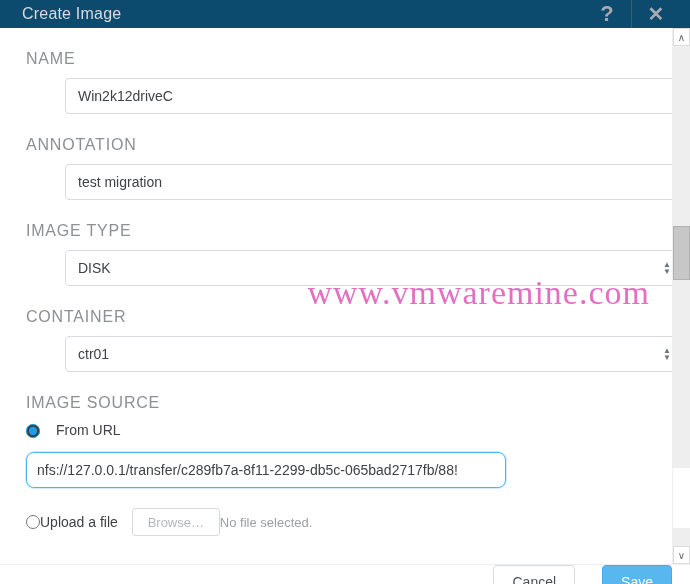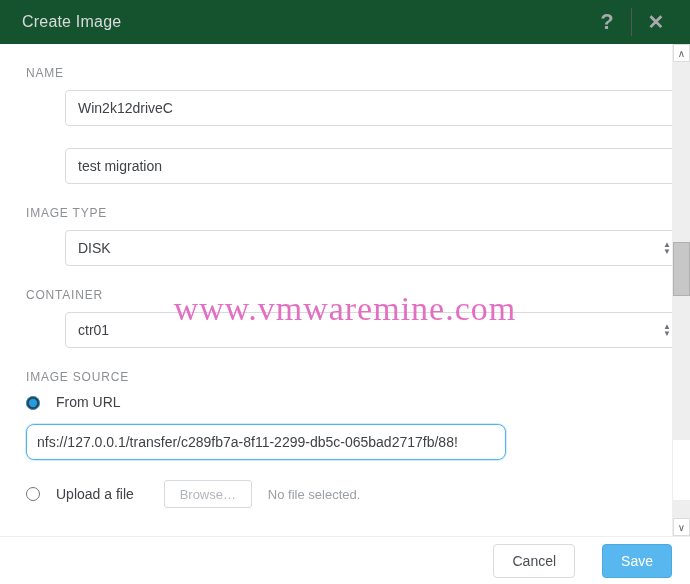--- a/index.html
+++ b/index.html
@@ -2,21 +2,21 @@
 <html><head>
 <meta charset="utf-8">
 <style>
   * { box-sizing: border-box; margin: 0; padding: 0; font-family: Arial, Helvetica, sans-serif; }
   html, body { width: 690px; height: 584px; overflow: hidden; background: #fff; }
 
   .modal { width: 690px; height: 584px; display: flex; flex-direction: column; position: relative; }
 
   .header {
     height: 52px;
-    background: #14532d;
+    background: #0c4a6e;
     color: #d8dadd;
     display: flex;
     align-items: center;
     padding: 0 16px 0 22px;
   }
   .header .title { font-size: 16px; font-weight: 400; flex: 1; letter-spacing: .2px; }
   .header .hicon { width: 36px; text-align: center; color: #a7abb0; font-size: 22px; cursor: pointer; }
   .header .sep { width: 1px; height: 28px; background: #54585e; margin: 0 6px; }
 
   .content-wrap { flex: 1; display: flex; position: relative; }
@@ -51,21 +51,21 @@
     background: #c7c7c7;
     border: 1px solid #b0b0b0;
   }
   .scrollbar .gap {
     position: absolute; left: 0; right: 0;
     bottom: 18px; height: 60px;
     background: #ffffff;
   }
 
   .field-label {
-    font-size: 12px; letter-spacing: .8px;
+    font-size: 16px; letter-spacing: .8px;
     color: #8c8f93; font-weight: 400;
     margin-bottom: 10px;
   }
   .group { margin-bottom: 22px; }
 
   .textinput, .select {
     width: 100%;
     height: 36px;
     border: 1px solid #d7dade;
     border-radius: 4px;
@@ -93,21 +93,21 @@
     height: 36px;
     border: 1px solid #4fb5ee;
     box-shadow: 0 0 0 1px rgba(79,181,238,.25);
     border-radius: 8px;
     padding: 0 10px;
     font-size: 14px;
     color: #3f4246;
     outline: none;
   }
 
-  .upload-row { display: flex; align-items: center; gap: 16px; }
+  .upload-row { display: flex; align-items: center; }
   .upload-row input[type=radio] { accent-color: #1f9ee8; width: 14px; height: 14px; cursor: pointer; }
   .upload-row .uplabel { font-size: 14px; color: #3f4246; margin-right: 14px; }
   .browse-btn {
     height: 28px; width: 88px;
     border: 1px solid #d7dade; background: #fff;
     color: #b2b6bb; font-size: 13px;
     border-radius: 3px; cursor: not-allowed;
   }
   .nofile { font-size: 13px; color: #9ba0a6; }
 
@@ -121,21 +121,21 @@
     height: 34px; padding: 0 18px;
     border-radius: 4px; font-size: 14px;
     cursor: pointer;
   }
   .btn-secondary { background: #fff; border: 1px solid #d7dade; color: #4a4e53; }
   .btn-primary { background: #59b7ef; border: 1px solid #4ba9e2; color: #fff; }
 
   .watermark {
     position: absolute;
     top: 246px; left: 40px; right: 40px;
-    text-align: center;
+    text-align: right;
     font-family: Georgia, 'Times New Roman', serif;
     font-size: 34px;
     color: #e36fc3;
     letter-spacing: 1px;
     pointer-events: none;
     z-index: 10;
   }
 </style>
 </head>
 <body>
@@ -152,20 +152,21 @@
   <div class="content-wrap">
 
     <div class="scroll-area">
 
       <div class="group">
         <div class="field-label">NAME</div>
         <input class="textinput" type="text" value="Win2k12driveC" style="">
       </div>
 
       <div class="group">
+        <div class="field-label">ANNOTATION</div>
         <input class="textinput" type="text" value="test migration" style="">
       </div>
 
       <div class="group">
         <div class="field-label">IMAGE TYPE</div>
         <div class="select">
           <span class="seltext">DISK</span>
           <span class="caret">
             <span>▲</span>
               <span>▼</span>

